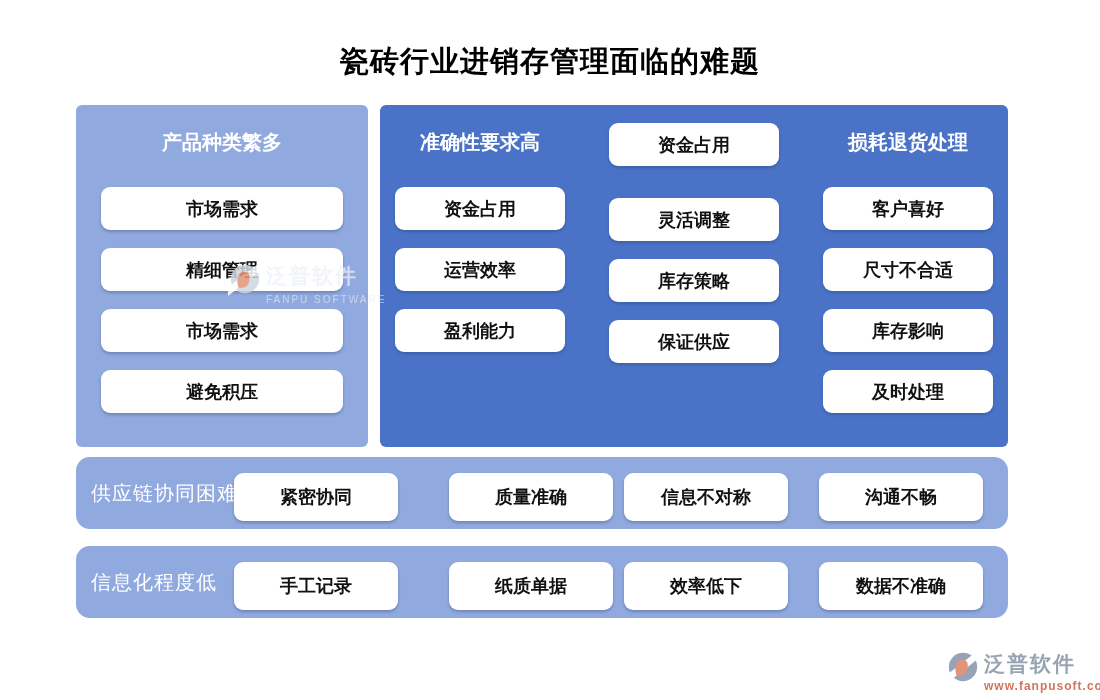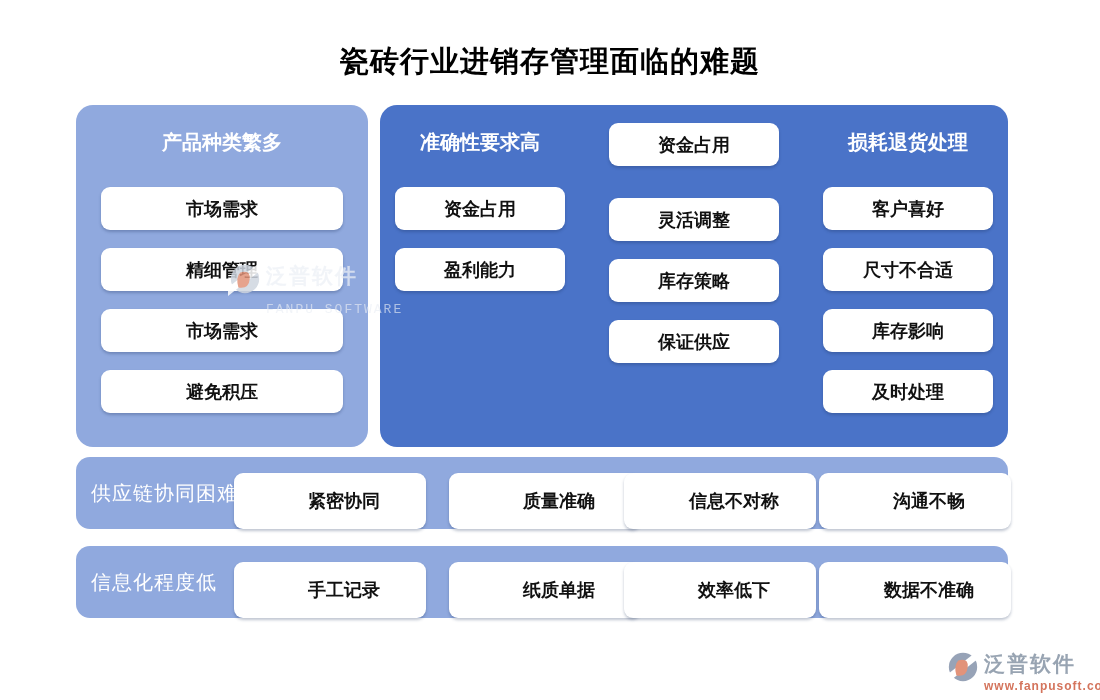--- a/index.html
+++ b/index.html
@@ -3,21 +3,21 @@
 <meta charset="utf-8">
 <style>
   html,body{margin:0;padding:0;background:#ffffff;}
   body{font-family:"Liberation Sans","DejaVu Sans",sans-serif;}
   .page{position:relative;width:1100px;height:700px;background:#ffffff;overflow:hidden;}
 
   .title{position:absolute;top:42px;left:0;width:100%;text-align:center;
          font-size:29px;font-weight:700;color:#000;letter-spacing:1px;}
 
   
-  .panel{position:absolute;border-radius:17px;}
+  .panel{position:absolute;border-radius:6px;}
   .panel-light{background:#90A9DE;}
   .panel-dark{background:#4A73C8;gap:8px;}
 
   .left-panel{left:76px;top:105px;width:292px;height:342px;}
   .right-panel{left:380px;top:105px;width:628px;height:342px;
                display:flex;justify-content:space-between;padding:0 15px;box-sizing:border-box;}
 
   .section-header{margin-top:24px;height:26px;line-height:26px;text-align:center;
                   font-size:20px;font-weight:700;color:#ffffff;}
 
@@ -31,32 +31,32 @@
   .col{width:170px;display:flex;flex-direction:column;}
   .col .card{width:170px;margin-top:18px;box-sizing:border-box;}
   .col .card:nth-of-type(2){margin-top:32px;}
 
   
   .band{position:absolute;left:76px;width:932px;height:72px;border-radius:14px;background:#90A9DE;}
   .band-1{top:457px;}
   .band-2{top:546px;}
   .band-label{position:absolute;left:15px;top:0;height:72px;line-height:72px;
               font-size:20px;font-weight:400;color:#ffffff;letter-spacing:1px;}
-  .band .card{position:absolute;top:16px;width:164px;height:56px;padding-left:28px;}
+  .band .card{position:absolute;top:16px;width:164px;height:48px;}
   .band .c0{left:158px;} .band .c1{left:353px;margin-left:20px;} .band .c2{left:548px;} .band .c3{left:743px;}
 
   
   .wm{position:absolute;display:flex;align-items:flex-start;pointer-events:none;}
   .wm-center{left:228px;top:262px;opacity:0.85;}
   .wm-corner{left:946px;top:650px;}
   .logo{width:34px;height:34px;position:relative;flex:0 0 auto;}
   .logo svg{width:34px;height:34px;display:block;}
   .wm-text{margin-left:4px;display:flex;flex-direction:column;}
   .wm-center .brand{font-size:21px;font-weight:700;color:rgba(236,240,246,0.85);letter-spacing:2px;}
-  .wm-center .sub{font-size:13px;color:rgba(233,238,244,0.75);letter-spacing:2px;margin-top:12px;font-family:Liberation Mono, monospace;}
+  .wm-center .sub{font-size:10px;color:rgba(233,238,244,0.75);letter-spacing:2px;margin-top:4px;}
   .wm-corner .brand{font-size:21px;font-weight:700;color:#98A4B2;letter-spacing:2px;}
   .wm-corner .sub{font-size:12px;font-weight:700;color:#D4745C;letter-spacing:1px;margin-top:1px;}
 </style>
 </head>
 <body>
 
 <div class="page">
 
   <div class="title">瓷砖行业进销存管理面临的难题</div>
 
@@ -65,20 +65,21 @@
     <div class="card">市场需求</div>
     <div class="card">精细管理</div>
     <div class="card">市场需求</div>
     <div class="card">避免积压</div>
   </div>
 
   <div class="panel panel-dark right-panel">
     <div class="col">
       <div class="section-header">准确性要求高</div>
       <div class="card">资金占用</div>
+      <div class="card">运营效率</div>
       <div class="card">盈利能力</div>
     </div>
     <div class="col">
       <div class="card">资金占用</div>
       <div class="card">灵活调整</div>
       <div class="card">库存策略</div>
       <div class="card">保证供应</div>
     </div>
     <div class="col">
       <div class="section-header">损耗退货处理</div>

